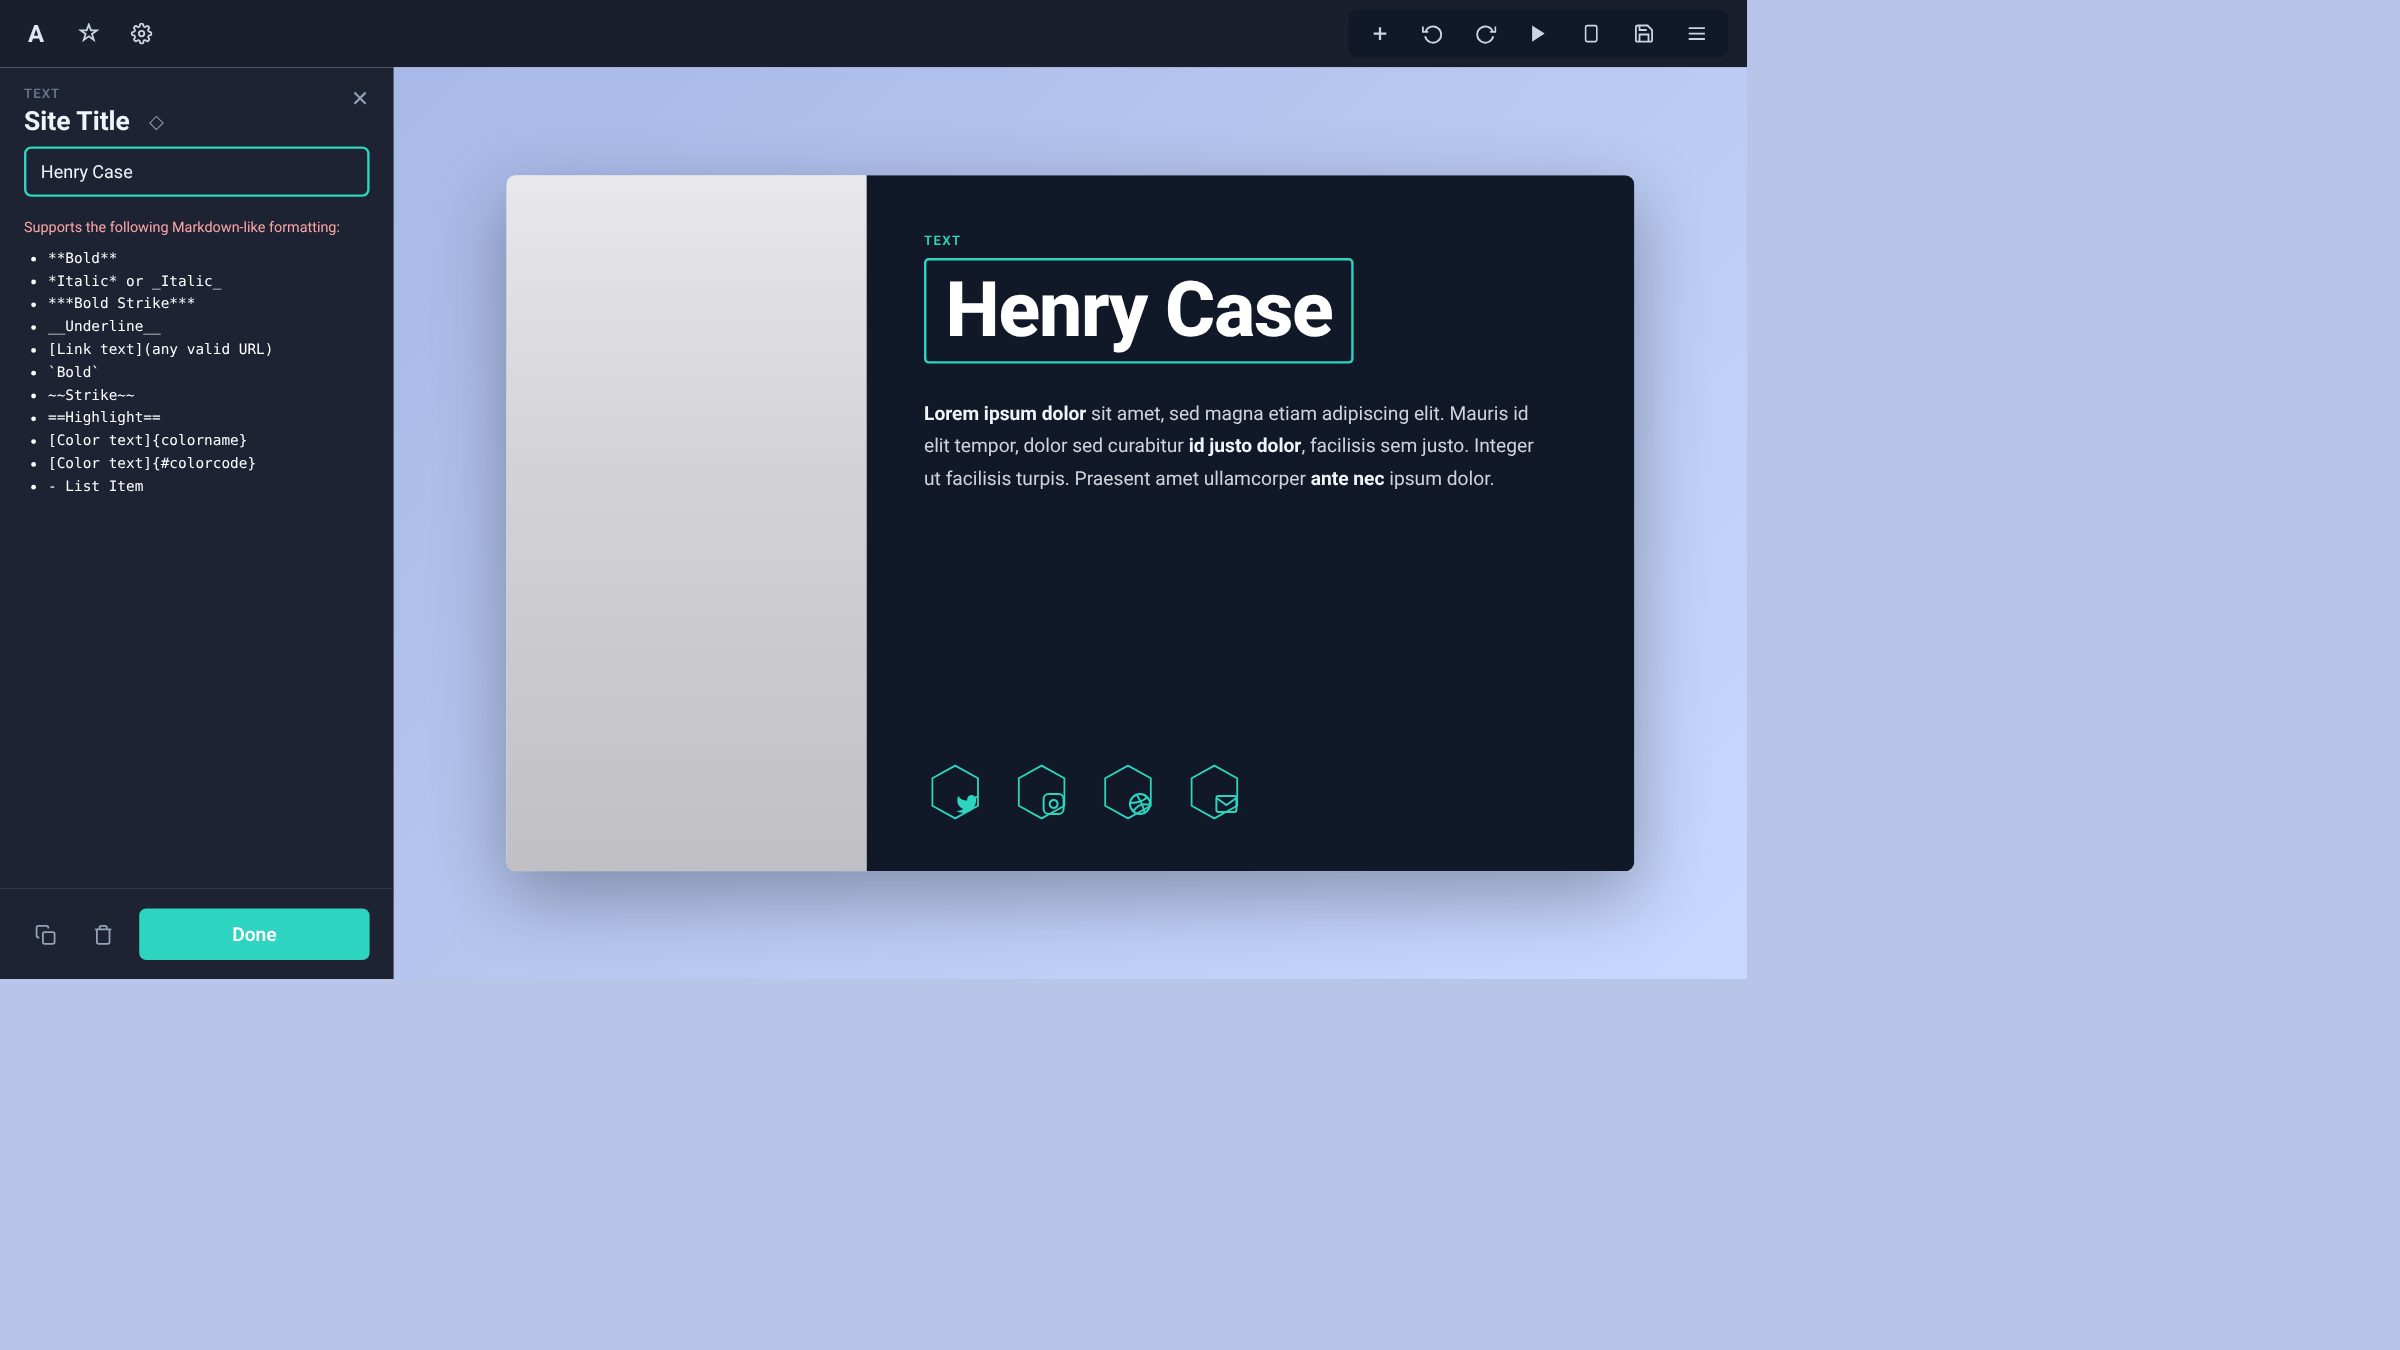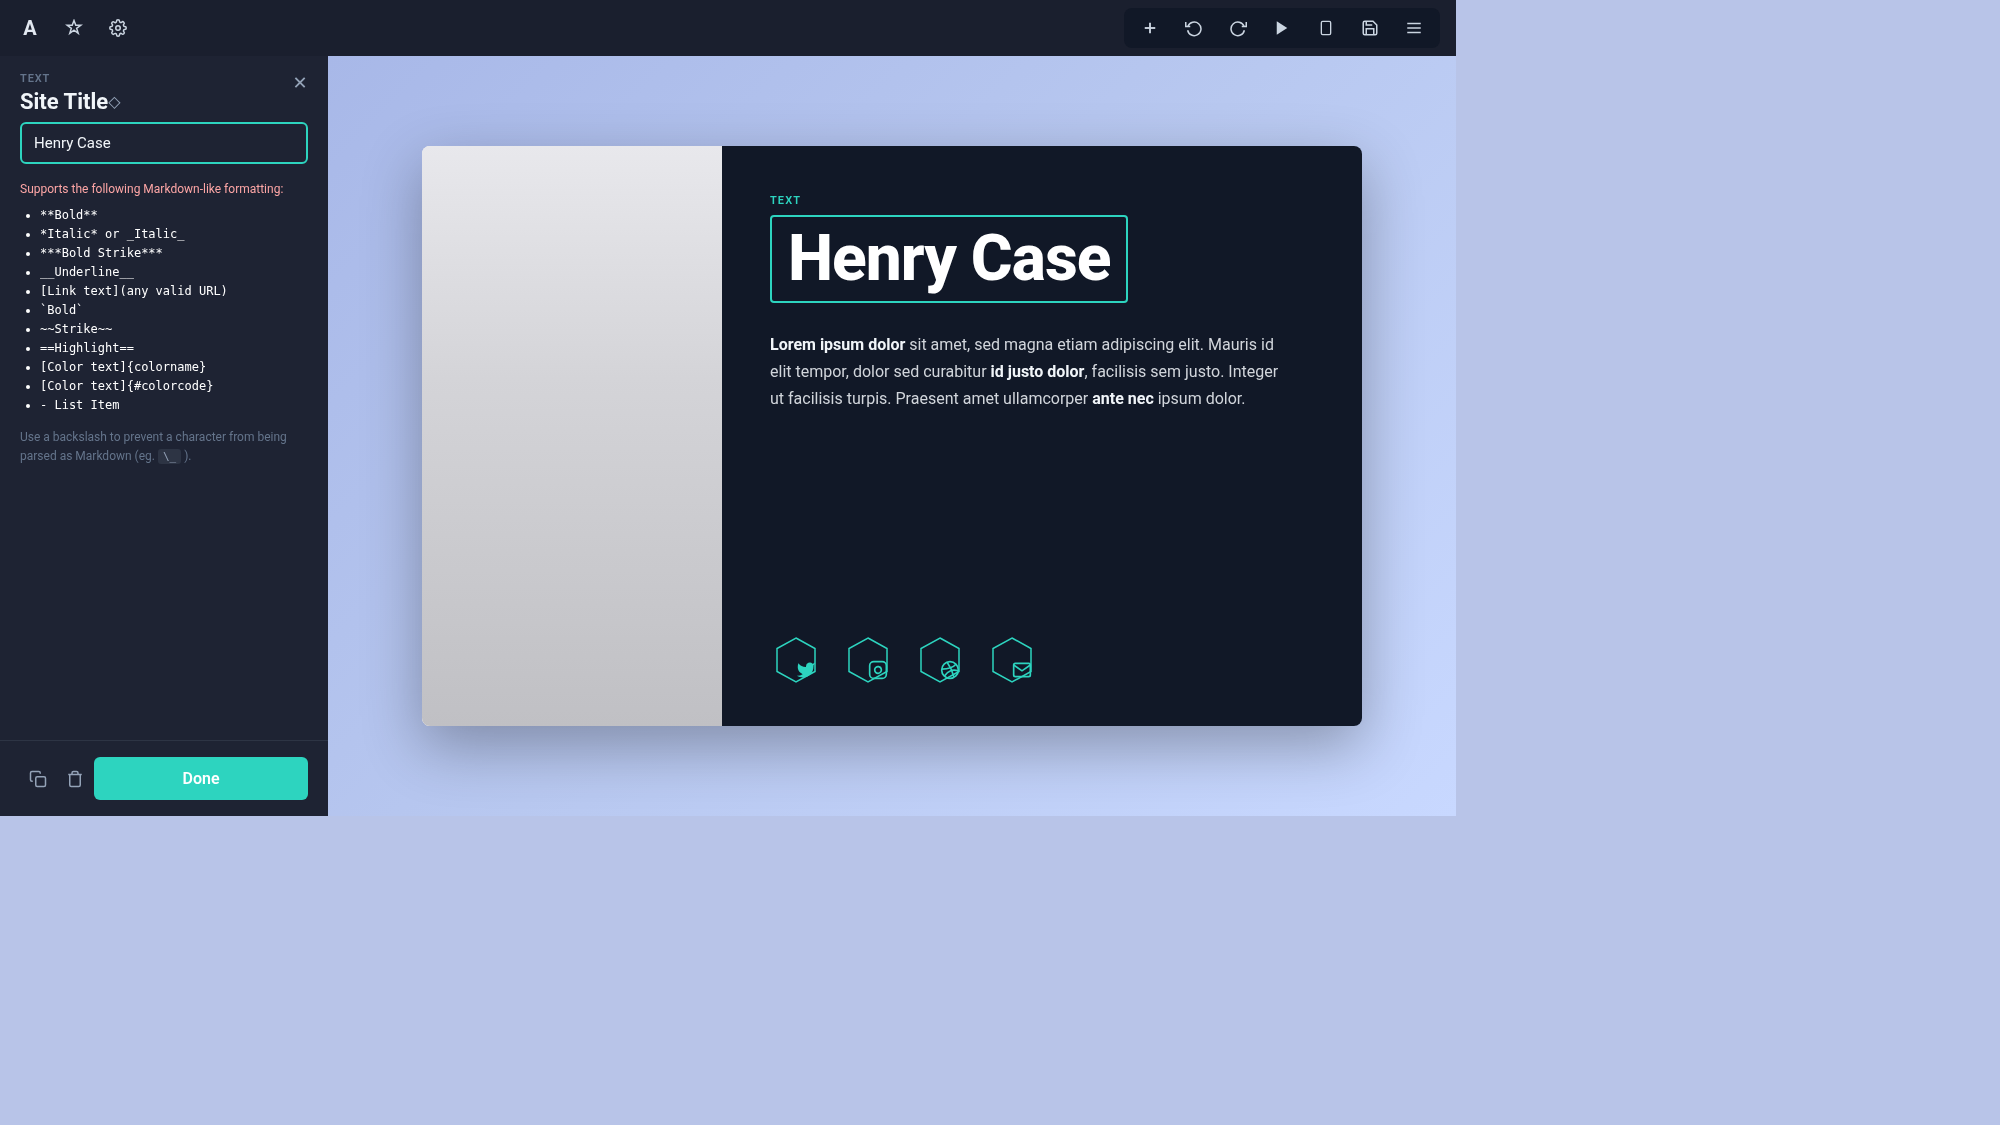--- a/index.html
+++ b/index.html
@@ -41,21 +41,21 @@
     .panel-label {
       font-size: 11px;
       color: #64748b;
       font-weight: 600;
       letter-spacing: 0.08em;
       text-transform: uppercase;
     }
     .panel-title-row {
       display: flex;
       align-items: center;
-      gap: 0;
+      gap: 16px;
     }
     .panel-title {
       font-size: 22px;
       font-weight: 700;
       color: #f1f5f9;
     }
     .diamond-icon {
       color: #94a3b8;
       font-size: 16px;
     }
@@ -118,21 +118,21 @@
       font-size: 11px;
       color: #94a3b8;
       font-family: monospace;
     }
 
     
     .panel-footer {
       padding: 16px 20px;
       display: flex;
       align-items: center;
-      gap: 1px;
+      gap: 12px;
       border-top: 1px solid #2d3444;
     }
     .footer-icon-btn {
       width: 36px;
       height: 36px;
       display: flex;
       align-items: center;
       justify-content: center;
       color: #94a3b8;
       cursor: pointer;
@@ -349,23 +349,20 @@
         <li><span>***Bold Strike***</span></li>
         <li><span>__Underline__</span></li>
         <li><span>[Link text](any valid URL)</span></li>
         <li><span>`Bold`</span></li>
         <li><span>~~Strike~~</span></li>
         <li><span>==Highlight==</span></li>
         <li><span>[Color text]{colorname}</span></li>
         <li><span>[Color text]{#colorcode}</span></li>
         <li><span>- List Item</span></li>
       </ul>
-      <p class="markdown-footer">
-        Use a backslash to prevent a character from being parsed as Markdown (eg. <span class="kbd">\_</span> ).
-      </p>
     </div>
 
     <div class="panel-footer">
       <div class="footer-icon-btn">
         <svg width="18" height="18" viewBox="0 0 24 24" fill="none" stroke="currentColor" stroke-width="2">
           <rect x="9" y="9" width="13" height="13" rx="2"></rect>
             <path d="M5 15H4a2 2 0 0 1-2-2V4a2 2 0 0 1 2-2h9a2 2 0 0 1 2 2v1"></path>
         </svg>
       </div>
       <div class="footer-icon-btn">

